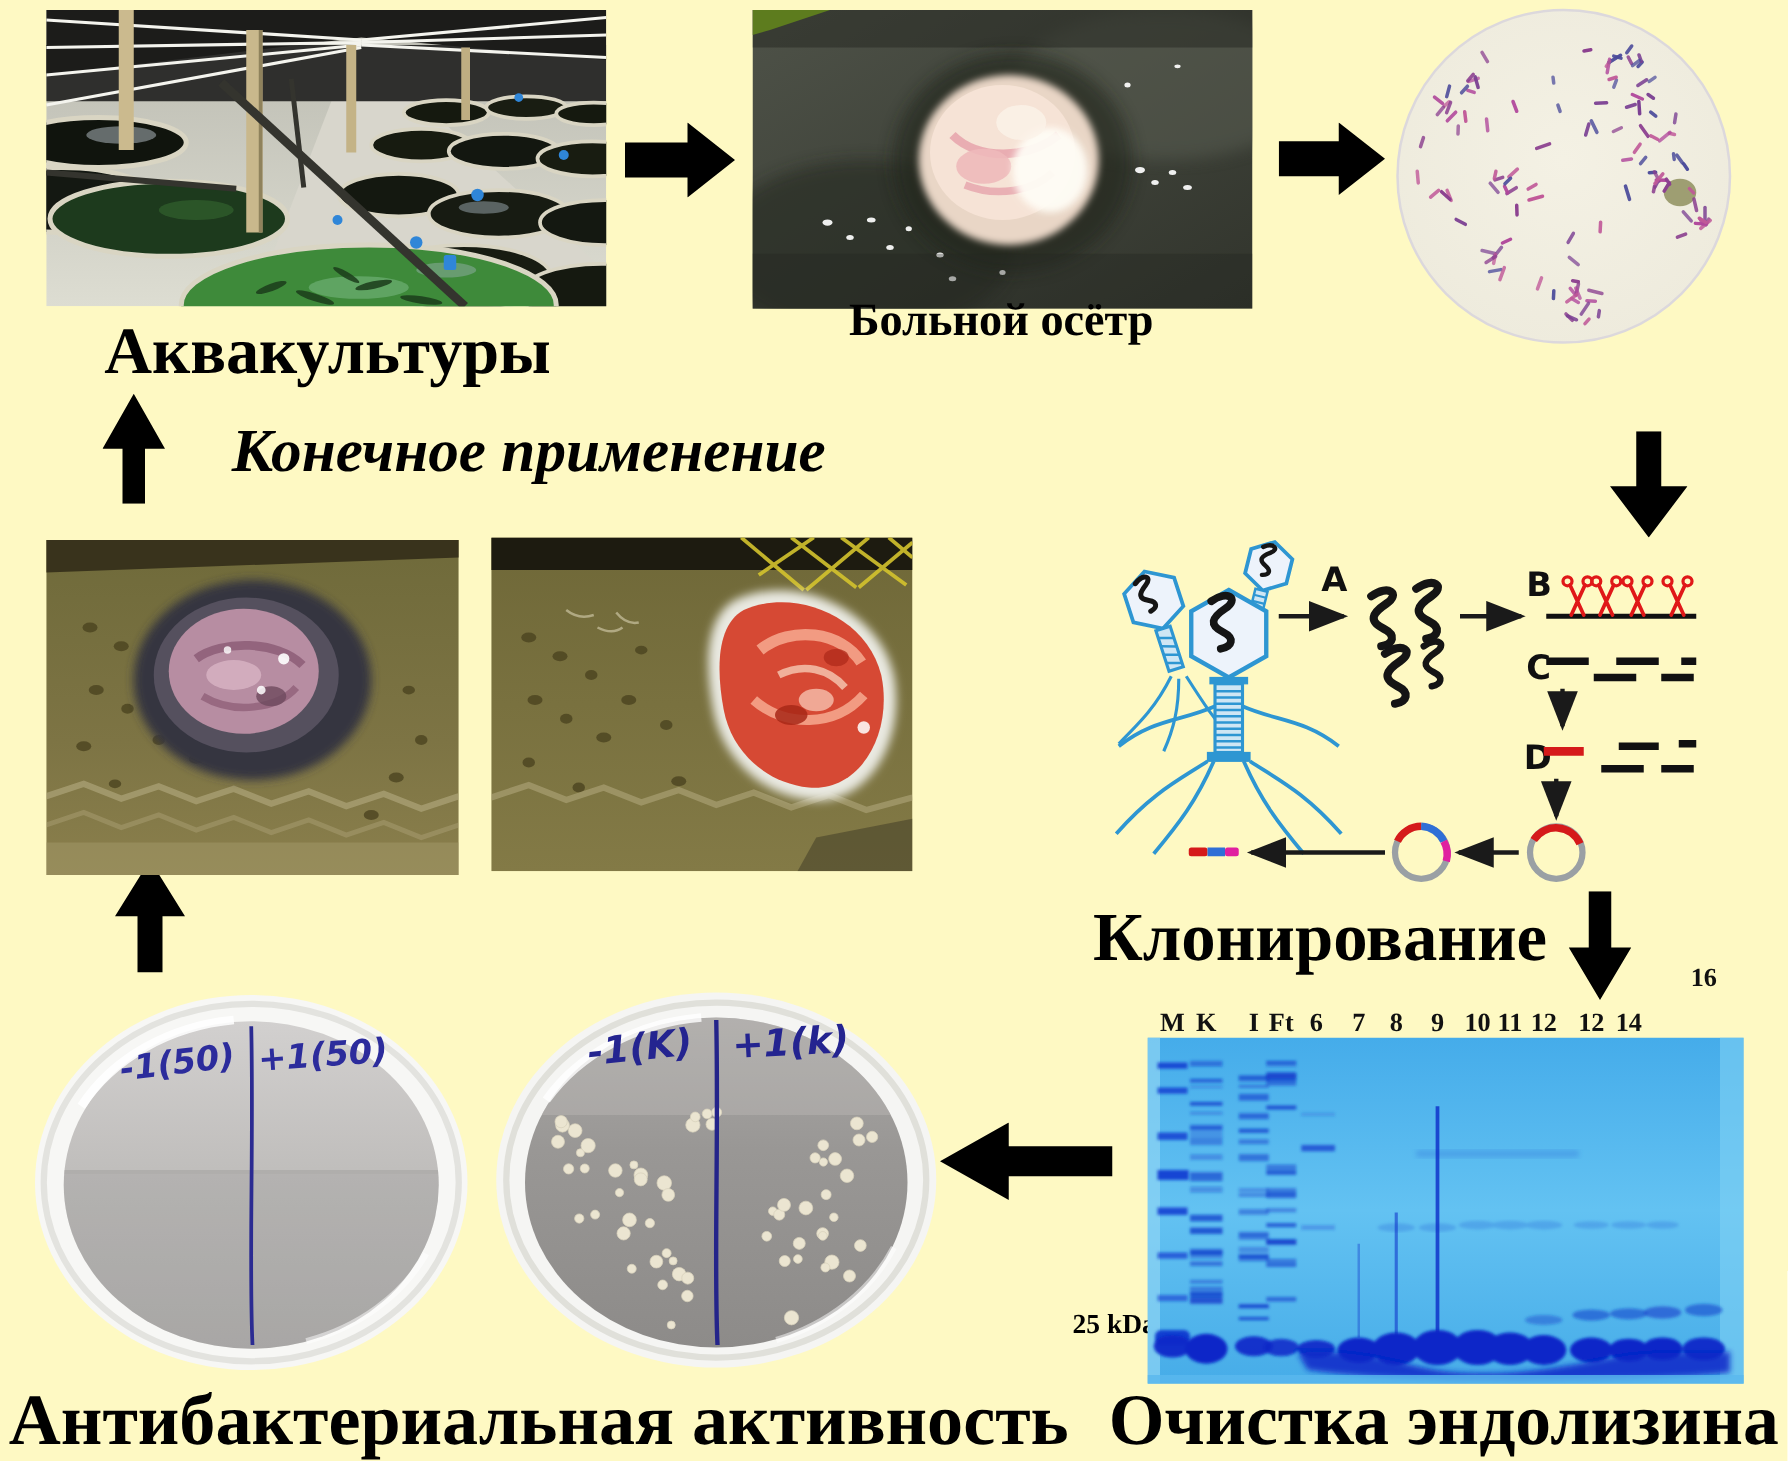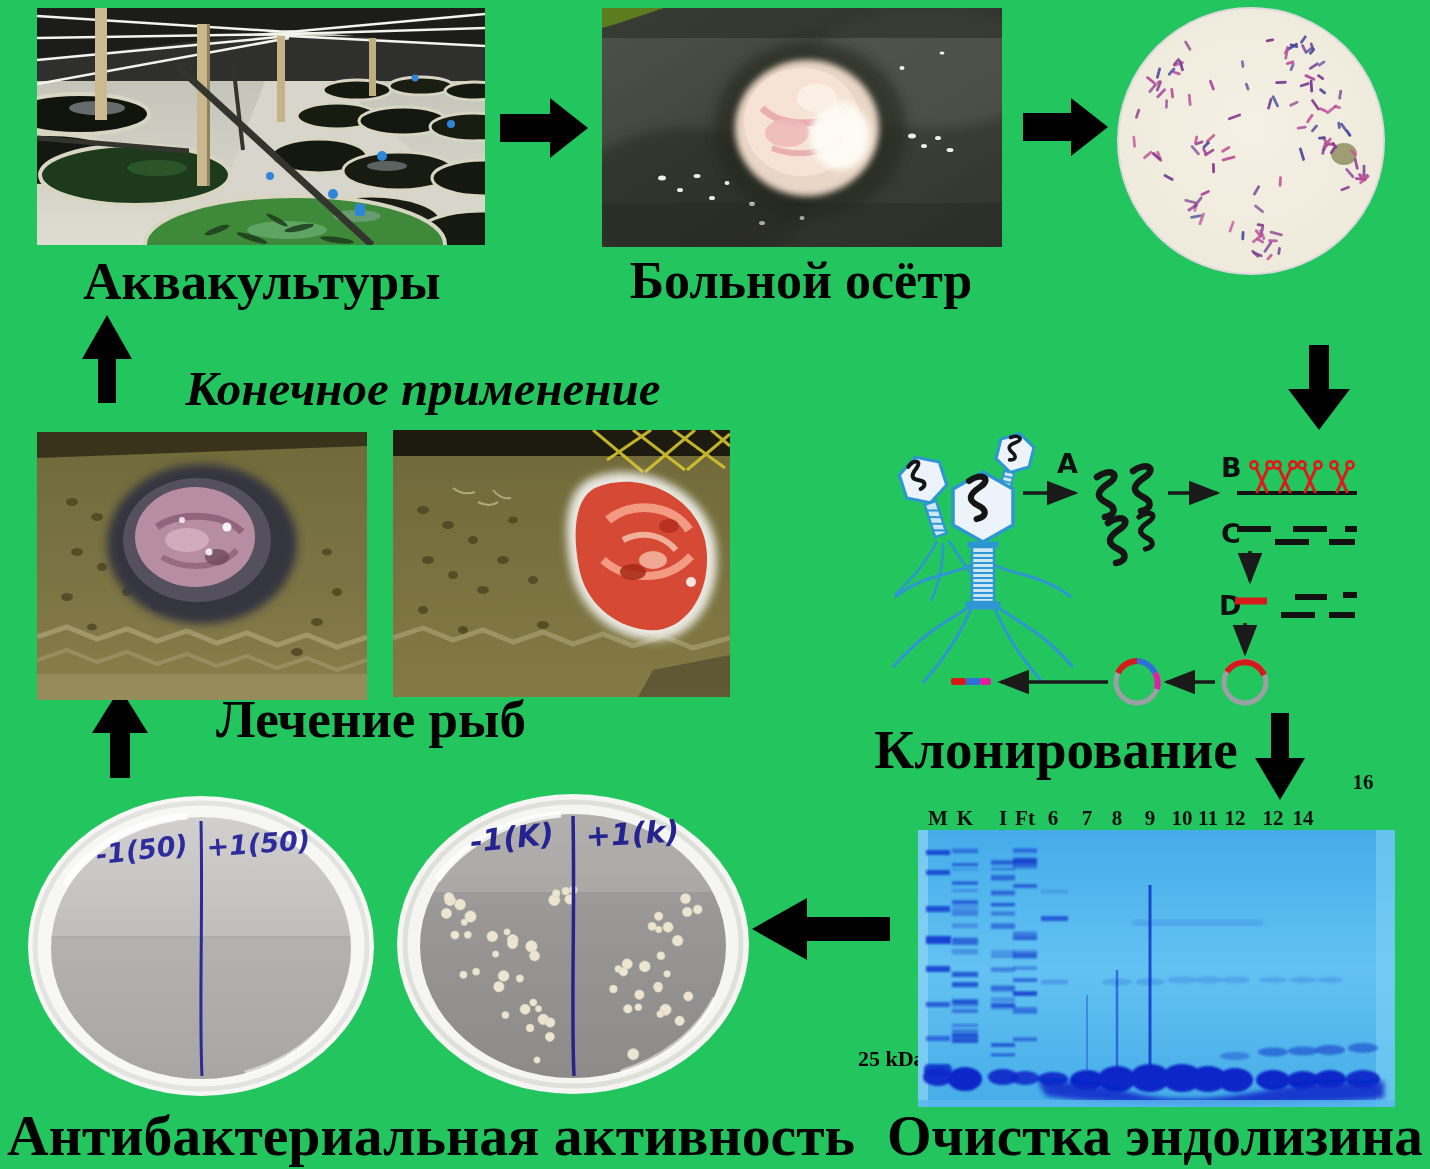--- a/index.html
+++ b/index.html
@@ -1,21 +1,21 @@
 <!DOCTYPE html>
 <html><head>
 <meta charset="utf-8">
 <style>
   html,body{margin:0;padding:0;background:#fff;}
-  .canvas{position:relative;width:1430px;height:1169px;background:#22c55e;overflow:hidden;
+  .canvas{position:relative;width:1430px;height:1169px;background:#fef9c3;overflow:hidden;
           font-family:"Liberation Serif",serif;}
   .abs{position:absolute;}
   .lbl{position:absolute;transform:translateX(-50%);font-weight:700;white-space:nowrap;
        color:#000;line-height:1;font-family:"Liberation Serif",serif;}
-  .lbl.italic{font-style:italic;margin-top:28px;}
+  .lbl.italic{font-style:italic;}
   .lane{position:absolute;transform:translateX(-50%);font:700 21px "Liberation Serif",serif;color:#111;}
   .kda{position:absolute;font:700 22px "Liberation Serif",serif;color:#000;}
   .bigtext{font:700 58px "Liberation Serif",serif;fill:#000;}
   .dishtext{font:italic 700 27px "DejaVu Sans",sans-serif;fill:#2c2c9c;}
   .dishtext2{font:italic 700 30px "DejaVu Sans",sans-serif;fill:#242490;}
   .stepletter{font:700 27px "DejaVu Sans",sans-serif;fill:#101010;}
 </style>
 </head>
 <body>
 
@@ -269,21 +269,21 @@
           <rect x="-4.068660308374092" y="-1.4" width="8.137320616748184" height="2.8" rx="1.4" fill="#4a4a9a" opacity="0.77" transform="translate(135.2,84.6) rotate(251)"></rect>
           <rect x="-5.196279413532466" y="-1.4" width="10.392558827064931" height="2.8" rx="1.4" fill="#8b3f8f" opacity="0.82" transform="translate(25.6,111.7) rotate(288)"></rect>
           <rect x="-5.671197954798117" y="-1.4" width="11.342395909596235" height="2.8" rx="1.4" fill="#8b3f8f" opacity="0.74" transform="translate(75.8,43.6) rotate(239)"></rect>
           <rect x="-3.631306911818683" y="-1.4" width="7.262613823637366" height="2.8" rx="1.4" fill="#4a4a9a" opacity="0.84" transform="translate(227.1,123.3) rotate(83)"></rect>
           <rect x="-6.382640179013833" y="-1.4" width="12.765280358027667" height="2.8" rx="1.4" fill="#7a3f92" opacity="0.99" transform="translate(199.4,84.1) rotate(266)"></rect>
         </g>
     </g>
   </svg>
 
   <div class="lbl" style="left:262px;top:255px;font-size:53px">Аквакультуры</div>
-  <div class="lbl" style="left:801px;top:255px;font-size:52px">Больной осётр</div>
+  <div class="lbl" style="left:801px;top:238px;font-size:37px">Больной осётр</div>
   <div class="lbl italic" style="left:423px;top:336px;font-size:49px">Конечное применение</div>
 
   <svg class="abs" style="left:500px;top:98px" width="88" height="60">
     <polygon points="0,16 50,16 50,0 88,30 50,60 50,44 0,44" fill="#000"></polygon>
   </svg>
   <svg class="abs" style="left:1023px;top:98px" width="85" height="58">
     <polygon points="0,15 48,15 48,0 85,29 48,58 48,43 0,43" fill="#000"></polygon>
   </svg>
   <svg class="abs" style="left:82px;top:315px" width="50" height="88">
     <polygon points="16,88 16,44 0,44 25,0 50,44 34,44 34,88" fill="#000"></polygon>
@@ -484,21 +484,20 @@
       <path d="M290,248 A21,21 0 0 1 292,264" stroke="#e020a0" stroke-width="6" fill="none"></path>
     </g>
     <line x1="243" y1="257" x2="136" y2="257" stroke="#1a1a1a" stroke-width="3.5" marker-end="url(#ah)"></line>
     <g>
       <rect x="86" y="253" width="15" height="7" rx="2" fill="#d51a1a"></rect>
       <rect x="101" y="253" width="14" height="7" fill="#2f6fd6"></rect>
       <rect x="115" y="253" width="11" height="7" rx="2" fill="#e020a0"></rect>
     </g>
   </svg>
 
-  <div class="lbl" style="left:371px;top:693px;font-size:53px">Лечение рыб</div>
   <div class="lbl" style="left:1056px;top:722px;font-size:55px">Клонирование</div>
 
   <svg class="abs" style="left:25px;top:793px" width="352" height="307" viewBox="0 0 352 307">
     <defs>
       <linearGradient id="agarL" x1="0" y1="0" x2="0" y2="1">
         <stop offset="0" stop-color="#d2d0cf"></stop>
           <stop offset="0.5" stop-color="#bebcba"></stop>
         <stop offset="1" stop-color="#b0aeac"></stop>
       </linearGradient>
       <clipPath id="agarLc">

